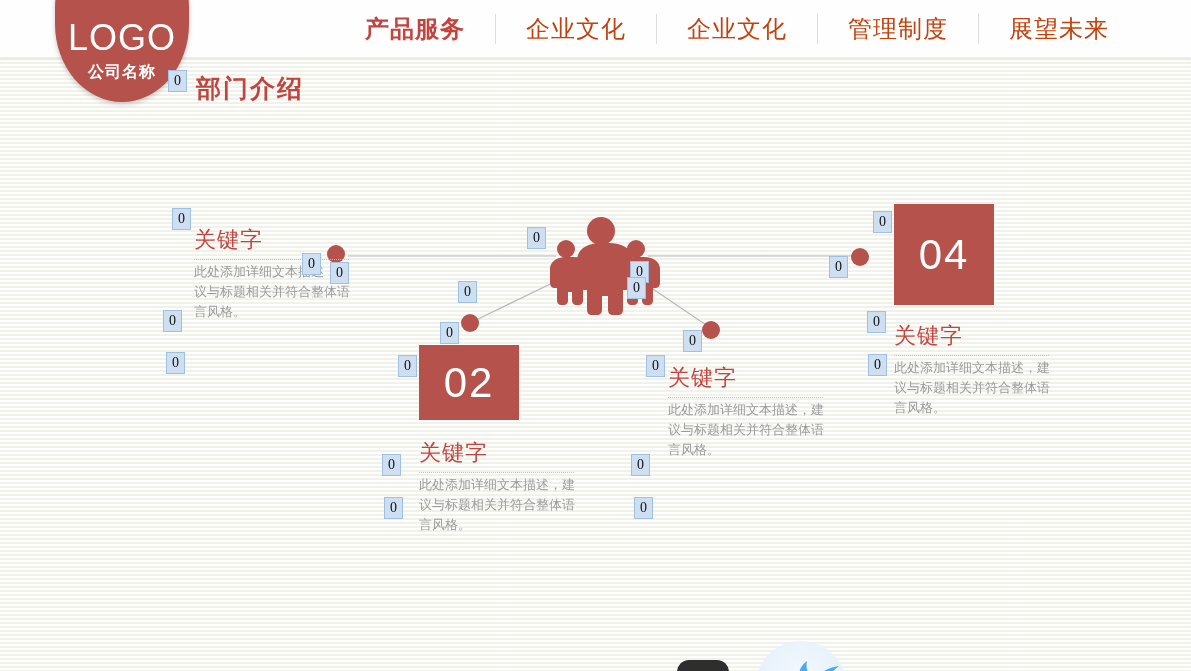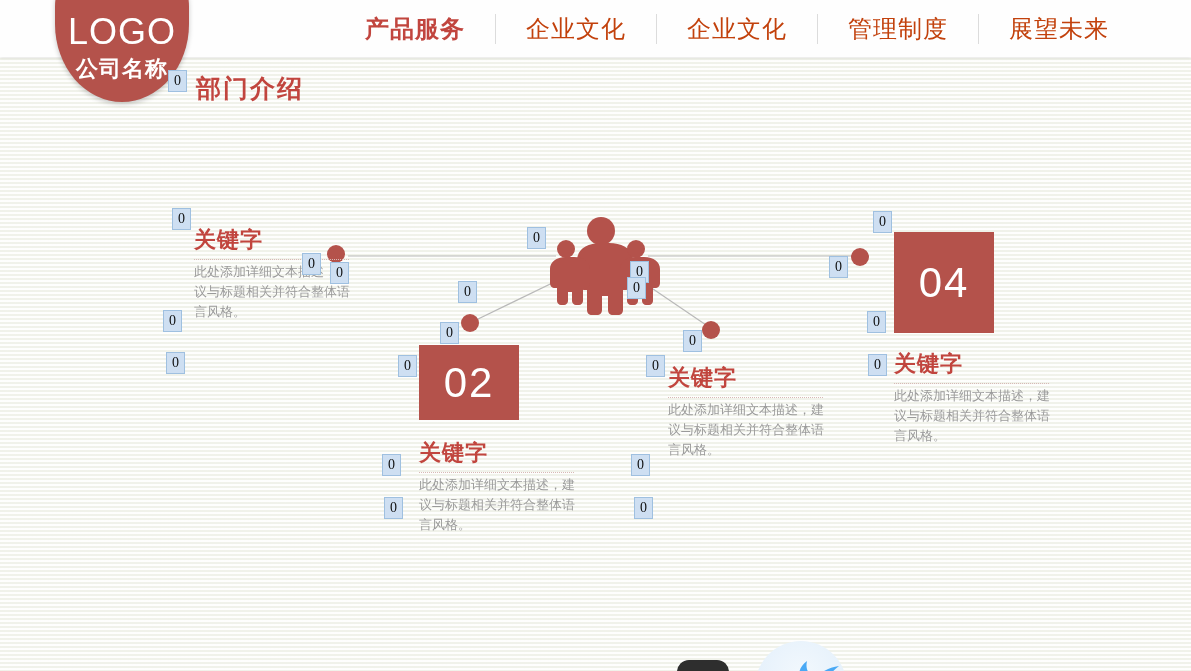--- a/index.html
+++ b/index.html
@@ -60,21 +60,21 @@
     display:flex; flex-direction:column;
     align-items:center; justify-content:flex-end;
     padding-bottom:22px;
   }
   .logo-text {
     color:#fff; font-size:36px;
     letter-spacing:1px; line-height:1;
     margin-bottom:8px;
   }
   .logo-sub {
-    color:#fff; font-size:22px; font-weight:bold;
+    color:#fff; font-size:16px; font-weight:bold;
     letter-spacing:1px; line-height:1;
   }
 
   
   .page-title {
     position:absolute; left:196px; top:72px;
     font-size:25px; font-weight:bold;
     color:#c1453e; letter-spacing:2px;
     z-index:10;
     font-family:Liberation Mono, monospace;
@@ -103,21 +103,21 @@
   .num-box {
     background:#b4524b;
     color:#ffffff;
     display:flex; align-items:center; justify-content:center;
     font-size:42px;
     letter-spacing:2px;
   }
 
   .kw {
     color:#c1453e;
-    font-size:22px; font-weight:bold;
+    font-size:22px; font-weight:normal;
     letter-spacing:1px;
   }
 
   .dotted {
     border-top:1px dotted #d8b9b6;
     margin-top:4px;
   }
 
   .desc {
     color:#9a9a9a;
@@ -213,21 +213,21 @@
   <div class="desc">此处添加详细文本描述，建议与标题相关并符合整体语言风格。</div>
 </div>
 
 <div class="block" style="left:668px; top:345px;">
   <div class="kw" style="margin-top:18px;">关键字</div>
   <div class="dotted" style="width:155px;"></div>
   <div class="desc">此处添加详细文本描述，建议与标题相关并符合整体语言风格。</div>
 </div>
 
 <div class="block" style="left:894px; top:204px;">
-  <div class="num-box" style="width:100px; height:101px;margin-top:28px;">04</div>
+  <div class="num-box" style="width:100px; height:101px;">04</div>
   <div class="kw" style="margin-top:16px;">关键字</div>
   <div class="dotted" style="width:155px;"></div>
   <div class="desc">此处添加详细文本描述，建议与标题相关并符合整体语言风格。</div>
 </div>
 
 <div class="bird-circle">
   <svg width="92" height="92" viewBox="0 0 92 92">
     <path d="M14 46 c10 -6 22 -8 32 -4 -4 -8 -2 -16 6 -22 -2 9 2 14 9 17 6 -7 14 -11 23 -12
              -8 6 -13 13 -15 21 -10 9 -24 13 -38 10 -7 -2 -13 -5 -17 -10 z" fill="#49a9f5"></path>
     <path d="M48 42 c8 -7 19 -11 30 -11 -9 5 -16 12 -20 20 -4 -4 -7 -7 -10 -9 z" fill="#7cc6fb"></path>

